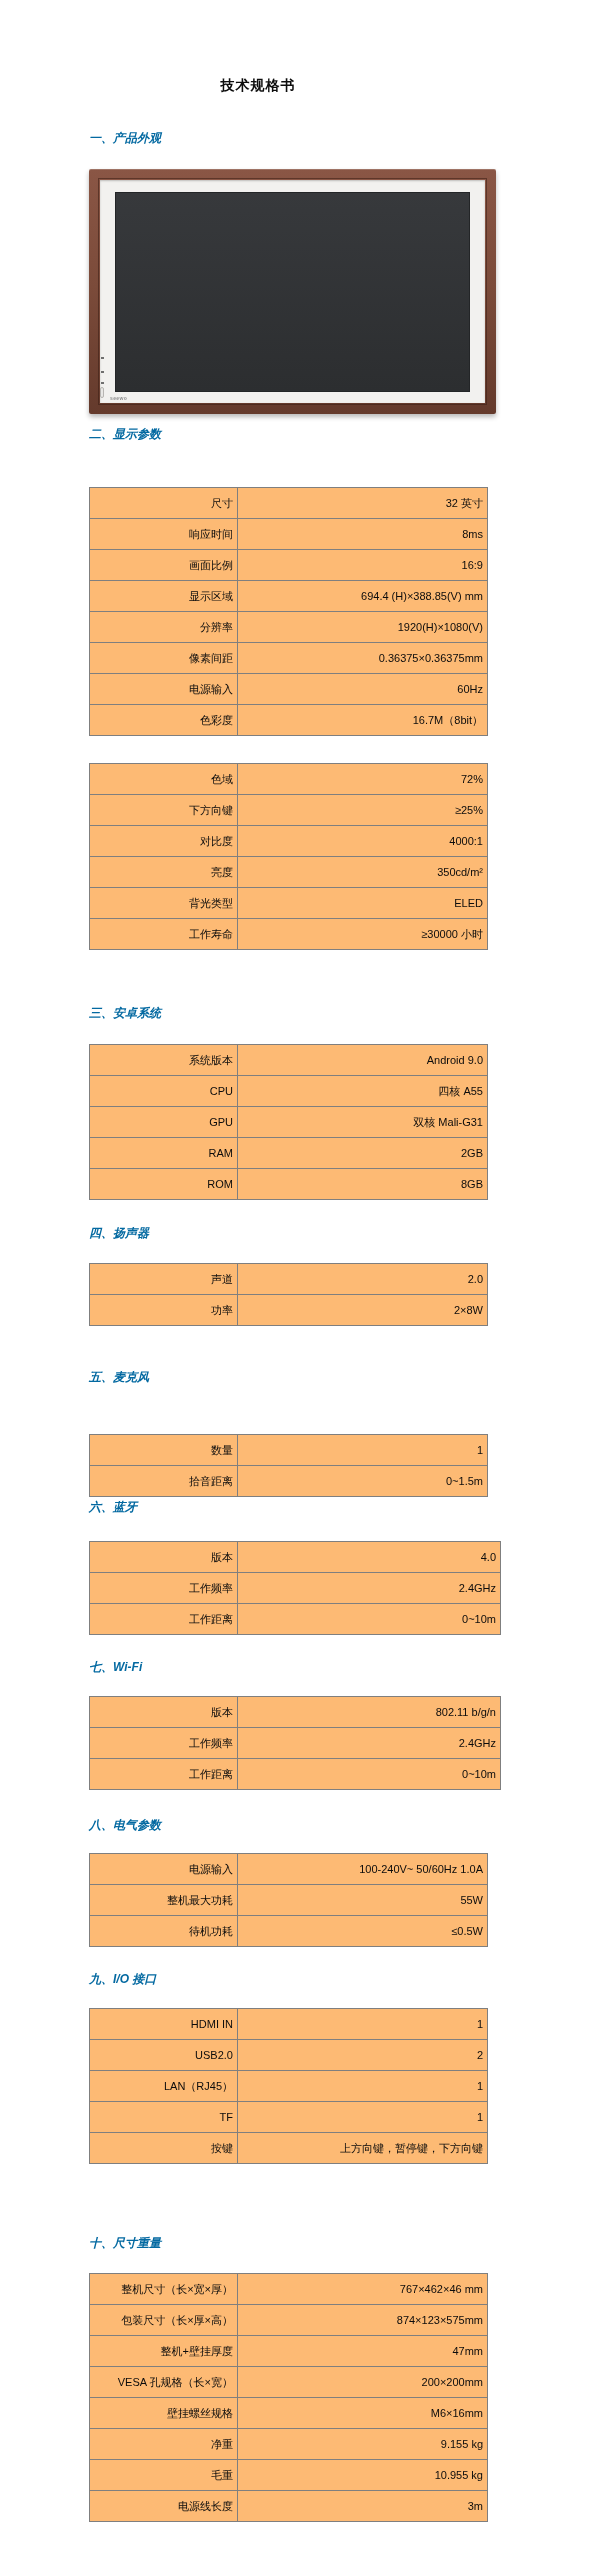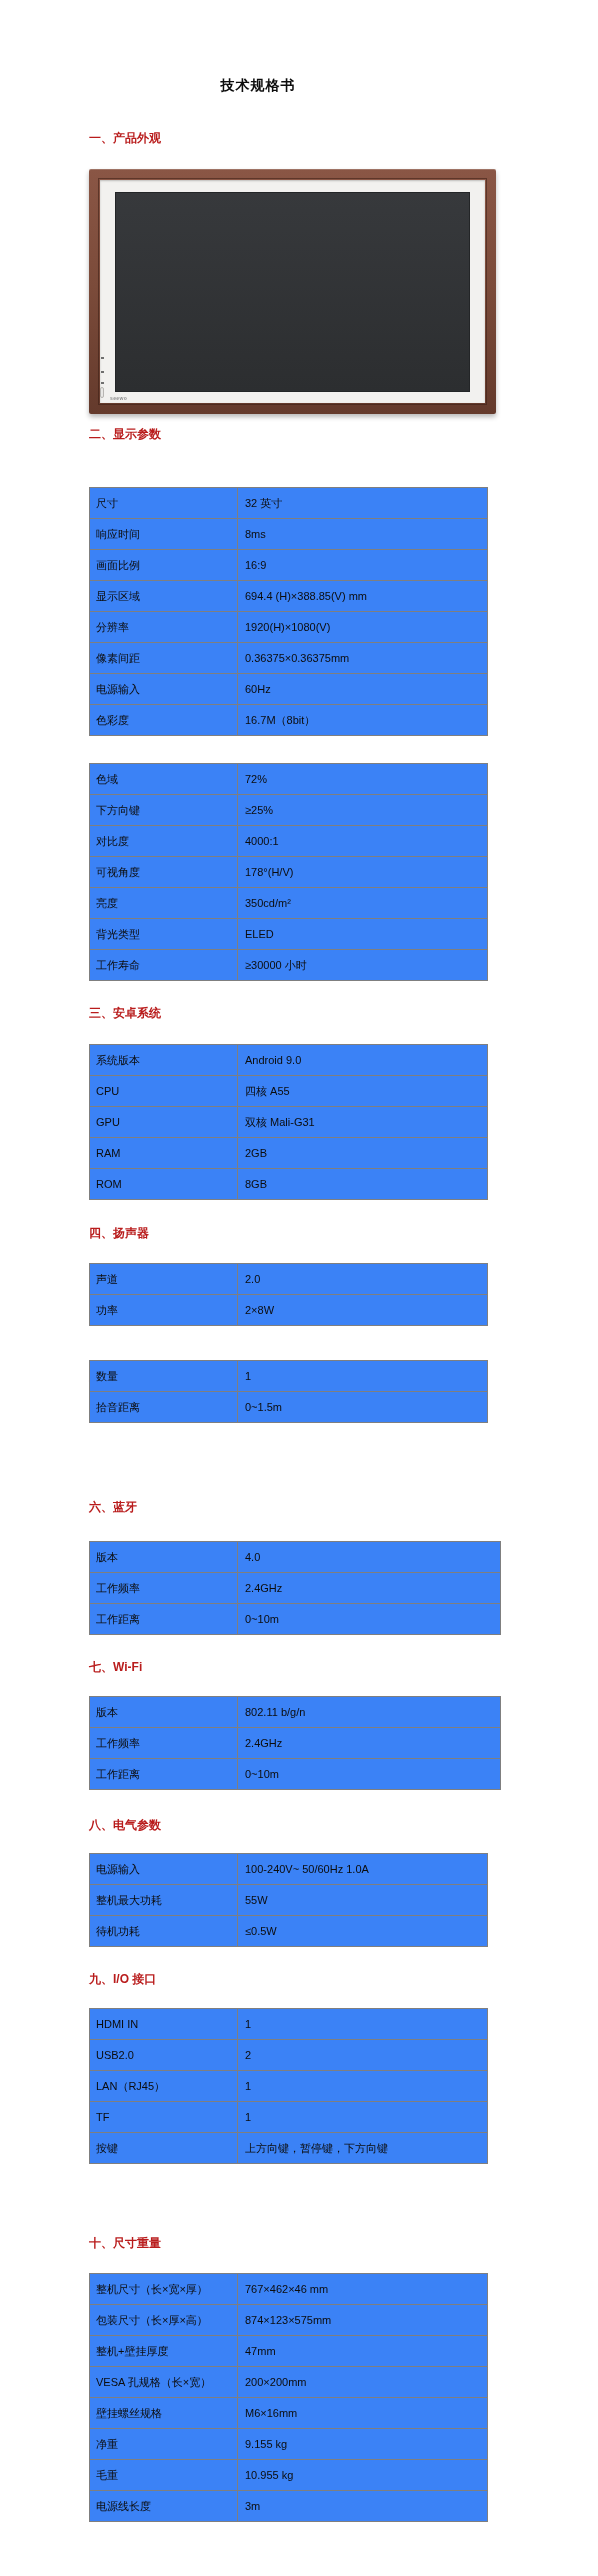--- a/index.html
+++ b/index.html
@@ -24,31 +24,33 @@
     font-size:14px;
     font-weight:bold;
     letter-spacing:1px;
     color:#0d0d0d;
   }
   .hd {
     position:absolute;
     left:89px;
     font-size:12px;
     font-weight:bold;
-    color:#b91c1c;
+    color:#0369a1;
     white-space:nowrap;
+    font-style:italic;
   }
   
   table.spec {
     position:absolute;
     left:89px;
     width:399px;
     border-collapse:collapse;
     table-layout:fixed;
-    background:#3b82f6;
+    background:#fdba74;
+    text-align:right;
   }
   table.spec.wide { width:412px; }
   table.spec td {
     border:1px solid #7f7f7f;
     height:31px;
     font-size:11px;
     color:#0c0c0c;
     vertical-align:middle;
     padding:0 4px 0 6px;
     overflow:hidden;
@@ -179,24 +181,20 @@
         </tr>
         <tr>
           <td class="lbl">下方向键</td>
           <td class="val">≥25%</td>
         </tr>
         <tr>
           <td class="lbl">对比度</td>
           <td class="val">4000:1</td>
         </tr>
         <tr>
-          <td class="lbl">可视角度</td>
-          <td class="val">178°(H/V)</td>
-        </tr>
-        <tr>
           <td class="lbl">亮度</td>
           <td class="val">350cd/m²</td>
         </tr>
         <tr>
           <td class="lbl">背光类型</td>
           <td class="val">ELED</td>
         </tr>
         <tr>
           <td class="lbl">工作寿命</td>
           <td class="val">≥30000 小时</td>
@@ -238,21 +236,21 @@
           <td class="val">2.0</td>
         </tr>
         <tr>
           <td class="lbl">功率</td>
           <td class="val">2×8W</td>
         </tr>
       </tbody>
     </table>
 
   <div class="hd" style="top:1369px">五、麦克风</div>
-  <table class="spec" style="top:1360px">
+  <table class="spec" style="top:1434px">
       <tbody>
         <tr>
           <td class="lbl">数量</td>
           <td class="val">1</td>
         </tr>
         <tr>
           <td class="lbl">拾音距离</td>
           <td class="val">0~1.5m</td>
         </tr>
       </tbody>

